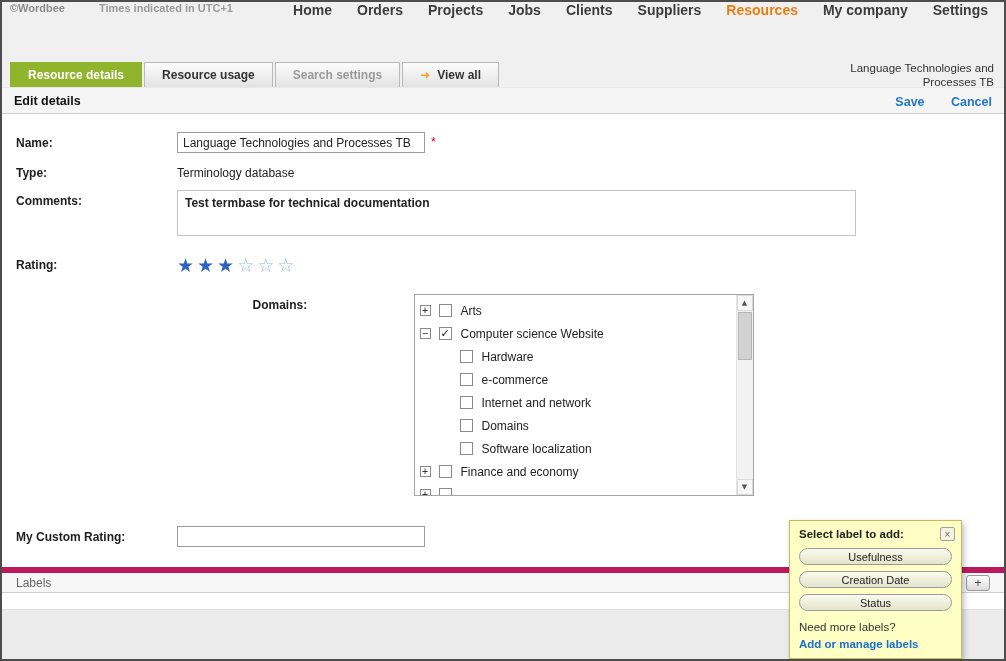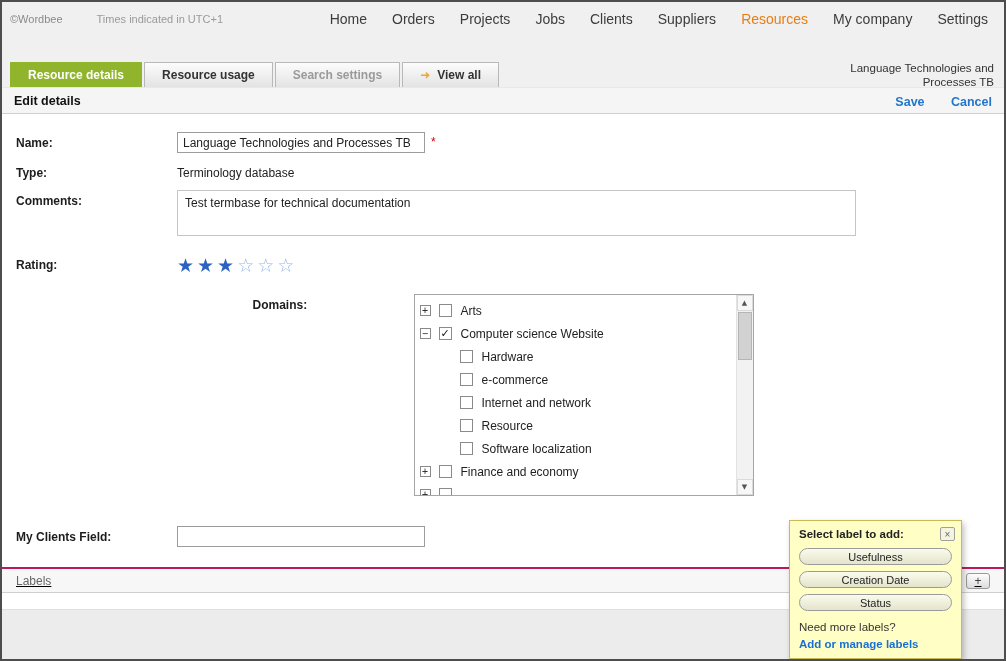--- a/index.html
+++ b/index.html
@@ -4,21 +4,21 @@
 <style>
   * { box-sizing: border-box; margin: 0; padding: 0; }
   html,body { width:100%; height:100%; }
   body { font-family: "Liberation Sans", sans-serif; background:#9a9a9a; }
   .page { width:1006px; height:661px; background:#fff; border:2px solid #4d4d4d;
           display:flex; flex-direction:column; position:relative; overflow:hidden; }
   .icon-font { font-family:"DejaVu Sans", sans-serif; }
 
   
   .header-zone { background:#f0f0f0; flex:0 0 auto; }
-  .topbar { height:33px; display:flex; align-items:center; padding:0 12px 0 8px; }
+  .topbar { height:33px; display:flex; padding:0 12px 0 8px;font-weight:bold; }
   .brand { font-size:11px; color:#8a8a8a; }
   .tz-note { font-size:11px; color:#9a9a9a; margin-left:34px; }
   .topnav { margin-left:auto; display:flex; gap:25px; padding-right:4px; }
   .nav-item { font-size:14px; color:#3c3c3c; text-decoration:none; cursor:pointer; }
   .nav-item.highlighted { color:#e87e13; }
 
   .tab-strip { height:52px; display:flex; align-items:flex-end; padding:0 8px; position:relative; }
   .tabs { display:flex; align-items:flex-end; }
   .tab { display:flex; align-items:center; height:25px; padding:0 17px; margin-right:2px;
          background:linear-gradient(#fcfcfc,#e3e3e3); border:1px solid #b8b8b8; border-bottom:none;
@@ -45,21 +45,21 @@
   .row-comments { margin-bottom:18px; }
   .row-rating { margin-bottom:17px; }
   .row-domains { margin-bottom:30px;justify-content:center; }
   .row-custom { margin-bottom:20px; }
 
   .text-input { height:21px; width:248px; border:1px solid #9c9c9c; padding:2px 5px; font-size:12px;
                 font-family:"Liberation Sans", sans-serif; color:#222; background:#fff; }
   .required { color:#d40000; font-size:12px; margin-left:6px; padding-top:3px; }
   .static-value { font-size:12px; color:#222; padding-top:4px; }
   .comments-box { width:679px; height:46px; border:1px solid #c5c5c5; padding:5px 7px; font-size:12px;
-                  font-family:"Liberation Sans", sans-serif; color:#222; resize:none; }
+                  font-family:"Liberation Sans", sans-serif; color:#222; resize:none;font-weight:bold; }
 
   .stars { display:flex; gap:3px; font-size:19px; line-height:23px; }
   .star { color:#98b6e0; cursor:pointer; }
   .star.filled { color:#2d63c0; }
 
   
   .domain-box { width:340px; height:202px; border:1px solid #a5a5a5; position:relative; background:#fff; overflow:hidden; }
   .domain-tree { padding:4px 22px 0 5px; }
   .tree-row { height:23px; display:flex; align-items:center; }
   .tree-row.child { padding-left:40px; }
@@ -70,22 +70,22 @@
                 font-size:11px; line-height:11px; text-align:center; color:#111; cursor:pointer; }
   .tree-label { font-size:12px; color:#222; white-space:nowrap; }
   .scrollbar { position:absolute; top:0; right:0; width:17px; height:100%; background:#f2f2f2; border-left:1px solid #e2e2e2; }
   .scroll-btn { position:absolute; left:0; width:16px; height:16px; background:#f7f7f7; border:1px solid #dadada;
                 color:#555; font-size:7px; text-align:center; line-height:14px; cursor:pointer; }
   .scroll-up { top:0; } .scroll-down { bottom:0; }
   .scroll-thumb { position:absolute; left:1px; top:17px; width:14px; height:48px; background:#d2d2d2;
                   border:1px solid #b5b5b5; cursor:pointer; }
 
   
-  .labels-bar { height:26px; background:#f7f7f7; border-top:2px solid #be185d; border-bottom:1px solid #cfcfcf;
-                display:flex; align-items:center; padding:0 14px; flex:0 0 auto;text-decoration:underline; }
+  .labels-bar { height:26px; background:#f7f7f7; border-top:6px solid #be185d; border-bottom:1px solid #cfcfcf;
+                display:flex; align-items:center; padding:0 14px; flex:0 0 auto; }
   .labels-title { font-size:12px; color:#666; }
   .add-label-btn { margin-left:auto; width:24px; height:16px; border:1px solid #999; border-radius:3px;
                    background:linear-gradient(#fefefe,#dcdcdc); font-size:12px; line-height:12px; color:#444;
                    cursor:pointer; text-align:center; padding:0; }
   .white-gap { height:16px; background:#fff; flex:0 0 auto; }
   .footer { flex:1 1 auto; background:#ececec; border-top:1px solid #e0e0e0; }
 
   
   .label-popup { position:absolute; left:787px; top:518px; width:173px; background:#ffffc5;
                  border:1px solid #c9ba58; box-shadow:2px 3px 6px rgba(0,0,0,0.25); z-index:30; padding-bottom:8px; }
@@ -201,21 +201,21 @@
             <div class="tree-row child">
               <span class="tree-check icon-font"></span>
               <span class="tree-label">e-commerce</span>
             </div>
             <div class="tree-row child">
               <span class="tree-check icon-font"></span>
               <span class="tree-label">Internet and network</span>
             </div>
             <div class="tree-row child">
               <span class="tree-check icon-font"></span>
-              <span class="tree-label">Resource</span>
+              <span class="tree-label">Domains</span>
             </div>
             <div class="tree-row child">
               <span class="tree-check icon-font"></span>
               <span class="tree-label">Software localization</span>
             </div>
             <div class="tree-row">
               <span class="expand-box">+</span>
               <span class="tree-check icon-font"></span>
               <span class="tree-label">Finance and economy</span>
             </div>
@@ -231,21 +231,21 @@
           </div>
           <div class="scroll-thumb"></div>
           <div class="scroll-btn scroll-down icon-font">
             <span>▼</span>
           </div>
         </div>
       </div>
     </div>
 
     <div class="form-row row-custom">
-      <div class="form-label">My Clients Field:</div>
+      <div class="form-label">My Custom Rating:</div>
       <input class="text-input" type="text" value="" style="">
     </div>
 
   </div>
 
   <div class="labels-bar">
     <span class="labels-title">Labels</span>
     <button class="add-label-btn">+</button>
   </div>
 

